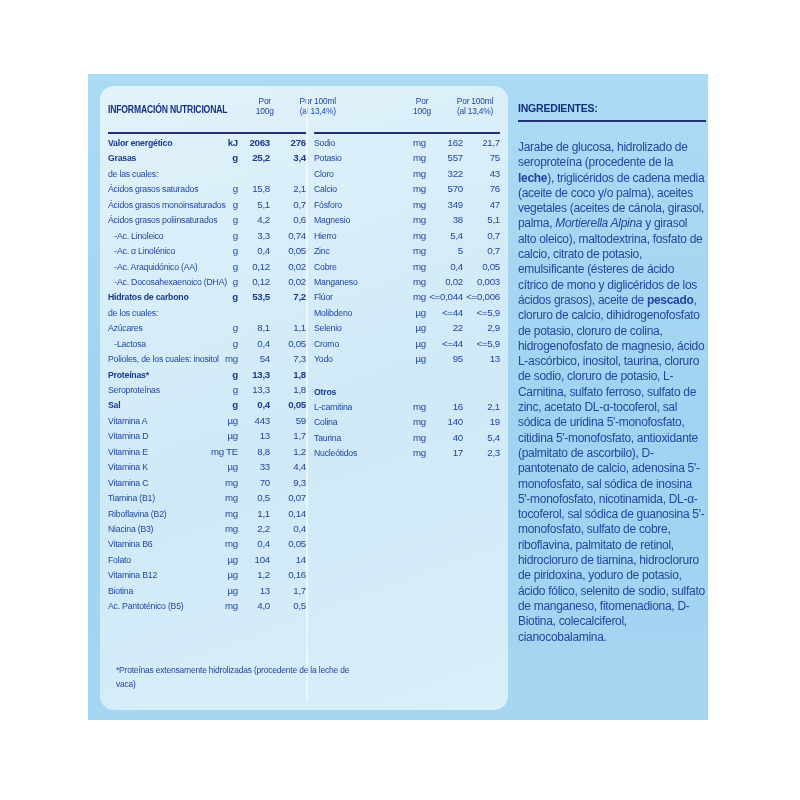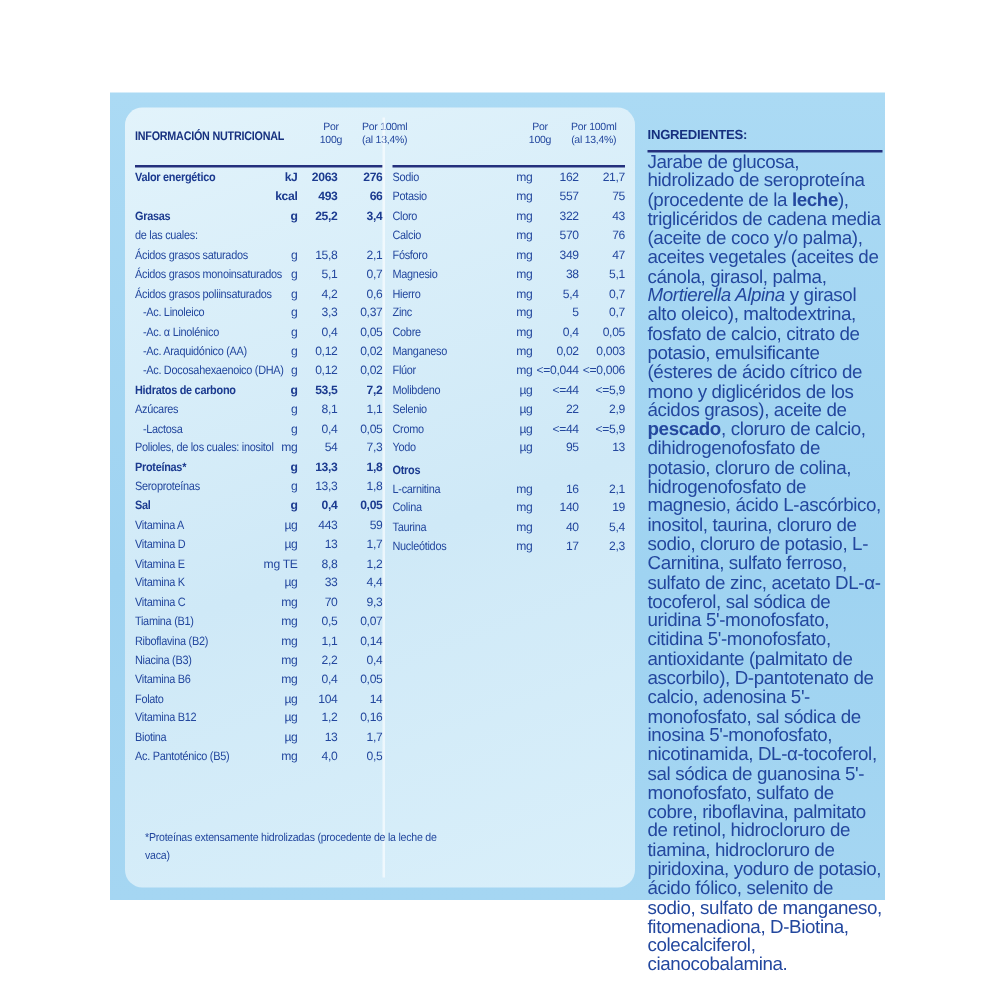--- a/index.html
+++ b/index.html
@@ -22,58 +22,58 @@
     background:rgba(255,255,255,.6);
   }
   .col{position:absolute;top:10px;}
   .col-left{left:8px;width:198px;}
   .col-mid{left:214px;width:186px;}
   .head{display:flex;align-items:flex-start;height:34px;}
   .head-title{
     flex:1;font-weight:700;font-size:10px;letter-spacing:-.2px;color:#16307f;
     white-space:nowrap;transform:scaleX(.86);transform-origin:left top;padding-top:8px;
   }
-  .head-cols{display:flex;margin-left:auto;}
+  .head-cols{display:flex;margin-left:auto;gap:10px;}
   .hc{
     font-size:8.4px;line-height:10px;color:#23479e;letter-spacing:-.2px;
     white-space:pre-line;text-align:center;
   }
   .hc-1{width:36px;}
   .hc-2{width:50px;}
   .rule{height:2px;background:#24307d;margin-top:2px;}
   .rows{margin-top:3px;}
   .row{
     display:flex;align-items:baseline;height:15.45px;
     font-size:9.7px;letter-spacing:-.25px;color:#23479e;white-space:nowrap;
   }
   .row .lbl{flex:1;min-width:0;overflow:visible;transform:scaleX(.9);transform-origin:left center;}
   .row .unit{width:30px;text-align:right;}
   .row .v1{width:32px;text-align:right;}
   .row .v2{width:36px;text-align:right;}
   .row.bold,.row.section{font-weight:700;color:#1b3a8f;}
   .row.indent .lbl{padding-left:7px;}
-  .row.gap-sm{margin-top:2px;}
+  .row.gap-sm{margin-top:17px;}
   .row.gap-lg{margin-top:14px;}
   .col-mid .row .unit{width:34px;}
   .col-mid .row .v1{width:37px;}
   .col-mid .row .v2{width:37px;}
   .col-mid .row.wide-unit .unit{width:48px;}
   .footnote{
     position:absolute;left:16px;top:577px;width:260px;
     font-size:9.2px;line-height:14px;letter-spacing:-.2px;color:#23479e;
     transform:scaleX(.92);transform-origin:left top;
   }
   .ingredients{position:absolute;left:430px;top:22px;width:188px;}
   .ing-title{
     font-weight:700;font-size:10.5px;letter-spacing:-.2px;color:#16307f;
     padding-top:6px;
   }
   .ing-rule{height:2px;background:#24307d;margin-top:6px;}
   .ing-text{
-    margin-top:0;font-size:15px;line-height:15.3px;letter-spacing:-.3px;
+    margin-top:18px;font-size:12px;line-height:15.3px;letter-spacing:-.3px;
     color:#23479e;text-align:left;
   }
   .ing-text .b{font-weight:700;}
   .ing-text .i{font-style:italic;}
 </style>
 </head>
 <body>
 
 <div class="outer">
 
@@ -91,26 +91,20 @@
       </div>
       <div class="rule"></div>
       <div class="rows" id="rows-left">
           <div class="row bold">
             <span class="lbl">Valor energético</span>
             <span class="unit">kJ</span>
             <span class="v1">2063</span>
             <span class="v2">276</span>
           </div>
           <div class="row bold">
-            <span class="lbl"></span>
-            <span class="unit">kcal</span>
-            <span class="v1">493</span>
-            <span class="v2">66</span>
-          </div>
-          <div class="row bold">
             <span class="lbl">Grasas</span>
             <span class="unit">g</span>
             <span class="v1">25,2</span>
             <span class="v2">3,4</span>
           </div>
           <div class="row plain">
             <span class="lbl">de las cuales:</span>
             <span class="unit"></span>
             <span class="v1"></span>
             <span class="v2"></span>
@@ -130,21 +124,21 @@
           <div class="row plain">
             <span class="lbl">Ácidos grasos poliinsaturados</span>
             <span class="unit">g</span>
             <span class="v1">4,2</span>
             <span class="v2">0,6</span>
           </div>
           <div class="row indent">
             <span class="lbl">-Ac. Linoleico</span>
             <span class="unit">g</span>
             <span class="v1">3,3</span>
-            <span class="v2">0,37</span>
+            <span class="v2">0,74</span>
           </div>
           <div class="row indent">
             <span class="lbl">-Ac. α Linolénico</span>
             <span class="unit">g</span>
             <span class="v1">0,4</span>
             <span class="v2">0,05</span>
           </div>
           <div class="row indent">
             <span class="lbl">-Ac. Araquidónico (AA)</span>
             <span class="unit">g</span>
@@ -155,20 +149,26 @@
             <span class="lbl">-Ac. Docosahexaenoico (DHA)</span>
             <span class="unit">g</span>
             <span class="v1">0,12</span>
             <span class="v2">0,02</span>
           </div>
           <div class="row bold">
             <span class="lbl">Hidratos de carbono</span>
             <span class="unit">g</span>
             <span class="v1">53,5</span>
             <span class="v2">7,2</span>
+          </div>
+          <div class="row plain">
+            <span class="lbl">de los cuales:</span>
+            <span class="unit"></span>
+            <span class="v1"></span>
+            <span class="v2"></span>
           </div>
           <div class="row plain">
             <span class="lbl">Azúcares</span>
             <span class="unit">g</span>
             <span class="v1">8,1</span>
             <span class="v2">1,1</span>
           </div>
           <div class="row indent">
             <span class="lbl">-Lactosa</span>
             <span class="unit">g</span>

